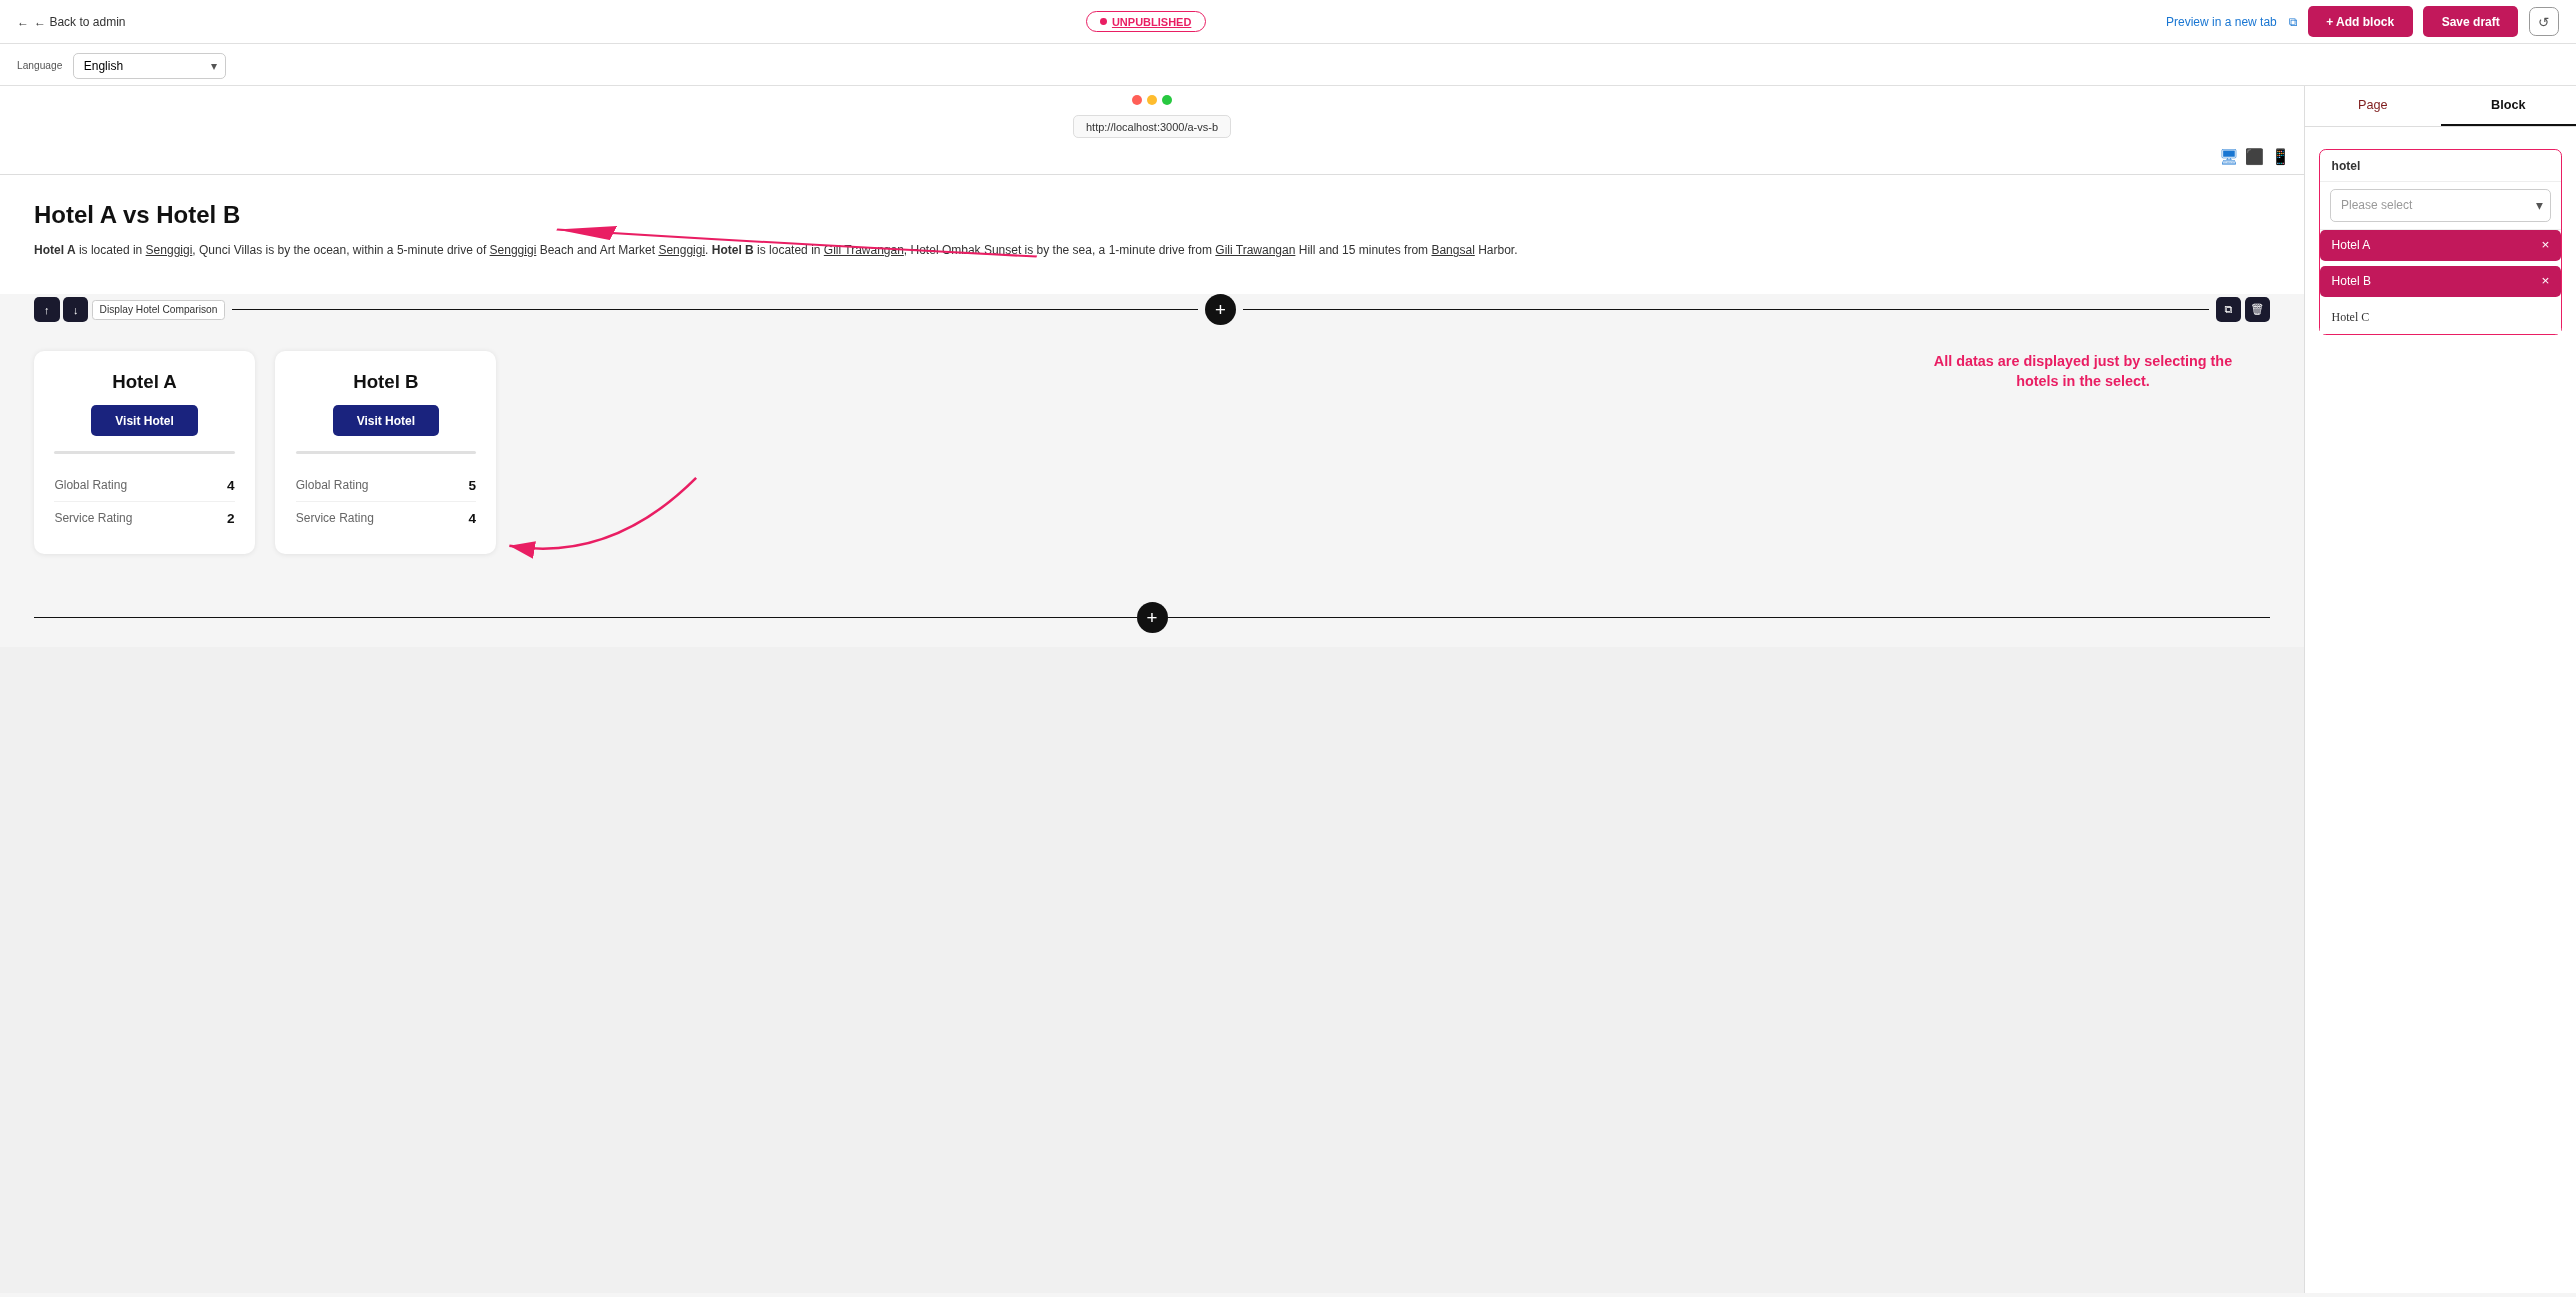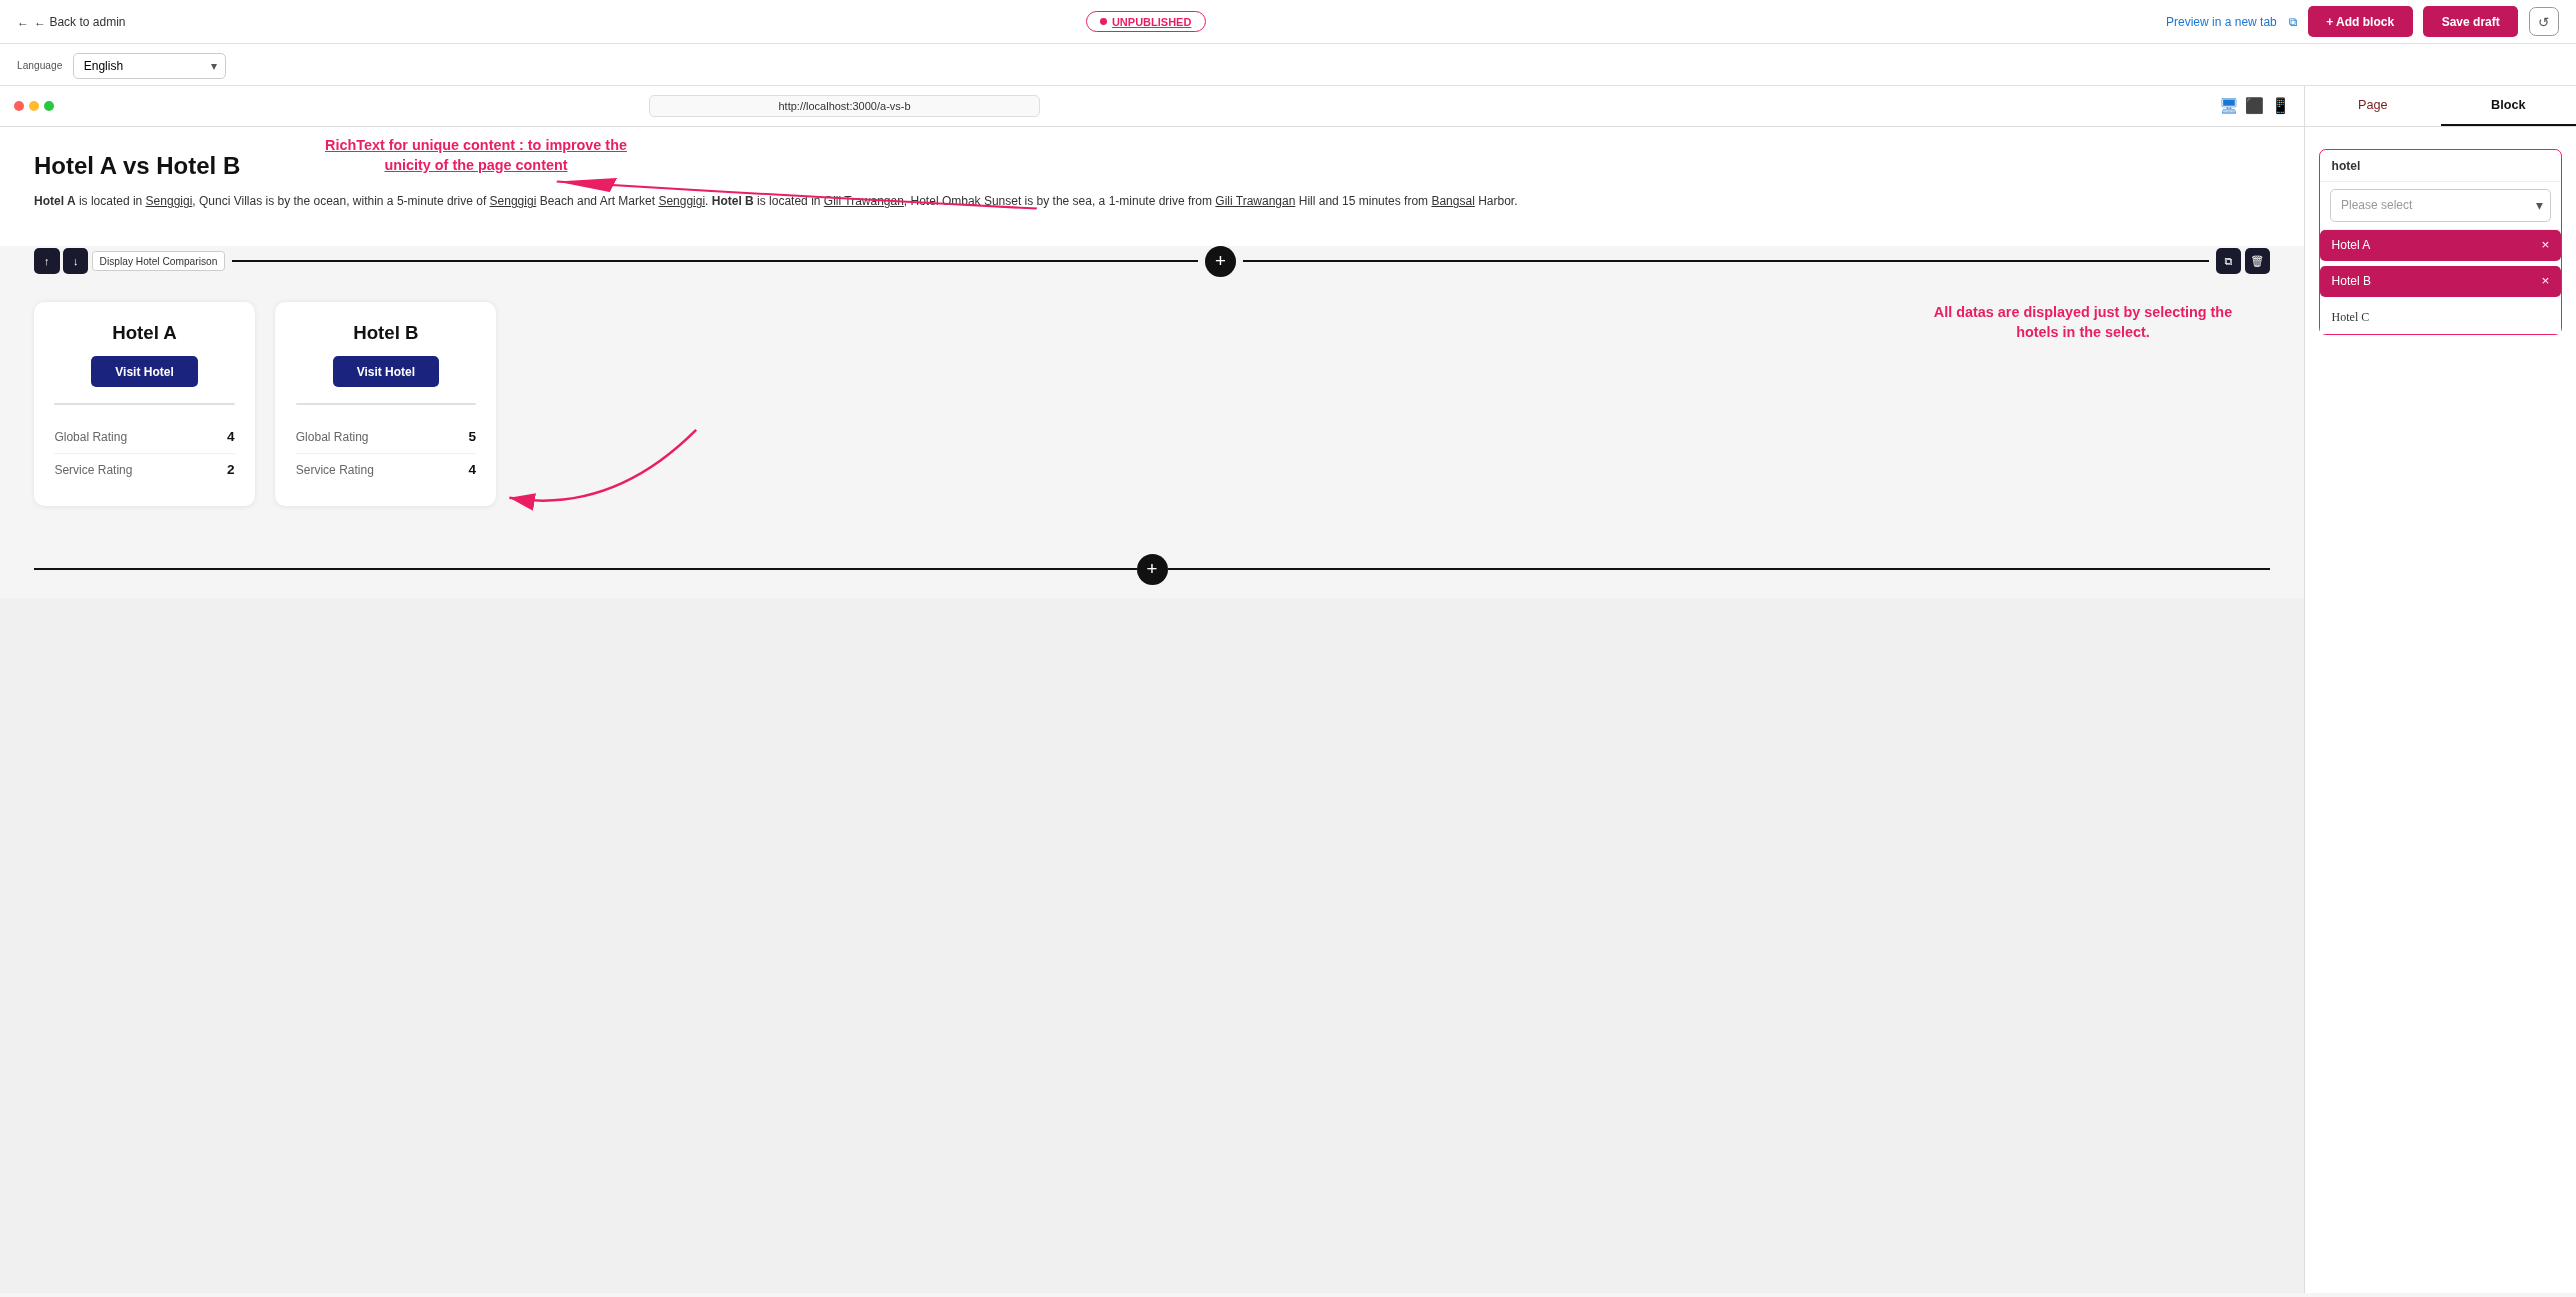--- a/index.html
+++ b/index.html
@@ -70,21 +70,21 @@
     .main-layout { display: flex; height: calc(100vh - 90px); }
 
     
     .content-area {
       flex: 1; overflow-y: auto; background: #f0f0f0; padding: 0;
     }
 
     
     .browser-chrome {
       background: #fff; border-bottom: 0.8px solid #ddd;
-      display: flex; align-items: center; padding: 8.5px 13.6px; gap: 10.2px;
+      display: flex; align-items: center; padding: 8.5px 13.6px; gap: 10.2px; flex-direction: column;
     }
     .browser-dots { display: flex; gap: 5.1px; }
     .browser-dot { width: 10.2px; height: 10.2px; border-radius: 50%; background: #ccc; }
     .browser-dot.red { background: #ff5f57; }
     .browser-dot.yellow { background: #febc2e; }
     .browser-dot.green { background: #28c840; }
     .url-bar {
       flex: 1; text-align: center;
       border: 0.8px solid #ddd; border-radius: 5.1px;
       padding: 4.2px 12px; font-size: 11px; color: #333; background: #f9f9f9;
@@ -288,23 +288,20 @@
 
     <div class="annotation-container" style="position:relative;">
 
       <div class="page-content">
         <h1 class="page-title">Hotel A vs Hotel B</h1>
         <p class="page-desc">
           <strong>Hotel A</strong> is located in <u>Senggigi</u>, Qunci Villas is by the ocean, within a 5-minute drive of <u>Senggigi</u> Beach and Art Market <u>Senggigi</u>. <strong>Hotel B</strong> is located in <u>Gili Trawangan</u>, Hotel Ombak Sunset is by the sea, a 1-minute drive from <u>Gili Trawangan</u> Hill and 15 minutes from <u>Bangsal</u> Harbor.
         </p>
       </div>
 
-      <div class="annotation-text annot-richtext">
-        <span style="text-decoration:underline; font-size:14.4px;">RichText for unique content : to improve the unicity of the page content</span>
-      </div>
 
       <svg class="arrow-overlay" viewBox="0 0 1200 200" preserveAspectRatio="none" style="position:absolute;top:0;left:0;width:100%;height:136px;pointer-events:none;">
         <defs>
           <marker id="arrowhead" markerWidth="10" markerHeight="7" refX="10" refY="3.5" orient="auto">
             <polygon points="0 0, 10 3.5, 0 7" fill="#e91e63"></polygon>
           </marker>
         </defs>
         <path d="M 540 120 Q 400 100 290 80" stroke="#e91e63" stroke-width="3" fill="none" marker-end="url(#arrowhead)"></path>
       </svg>
 

